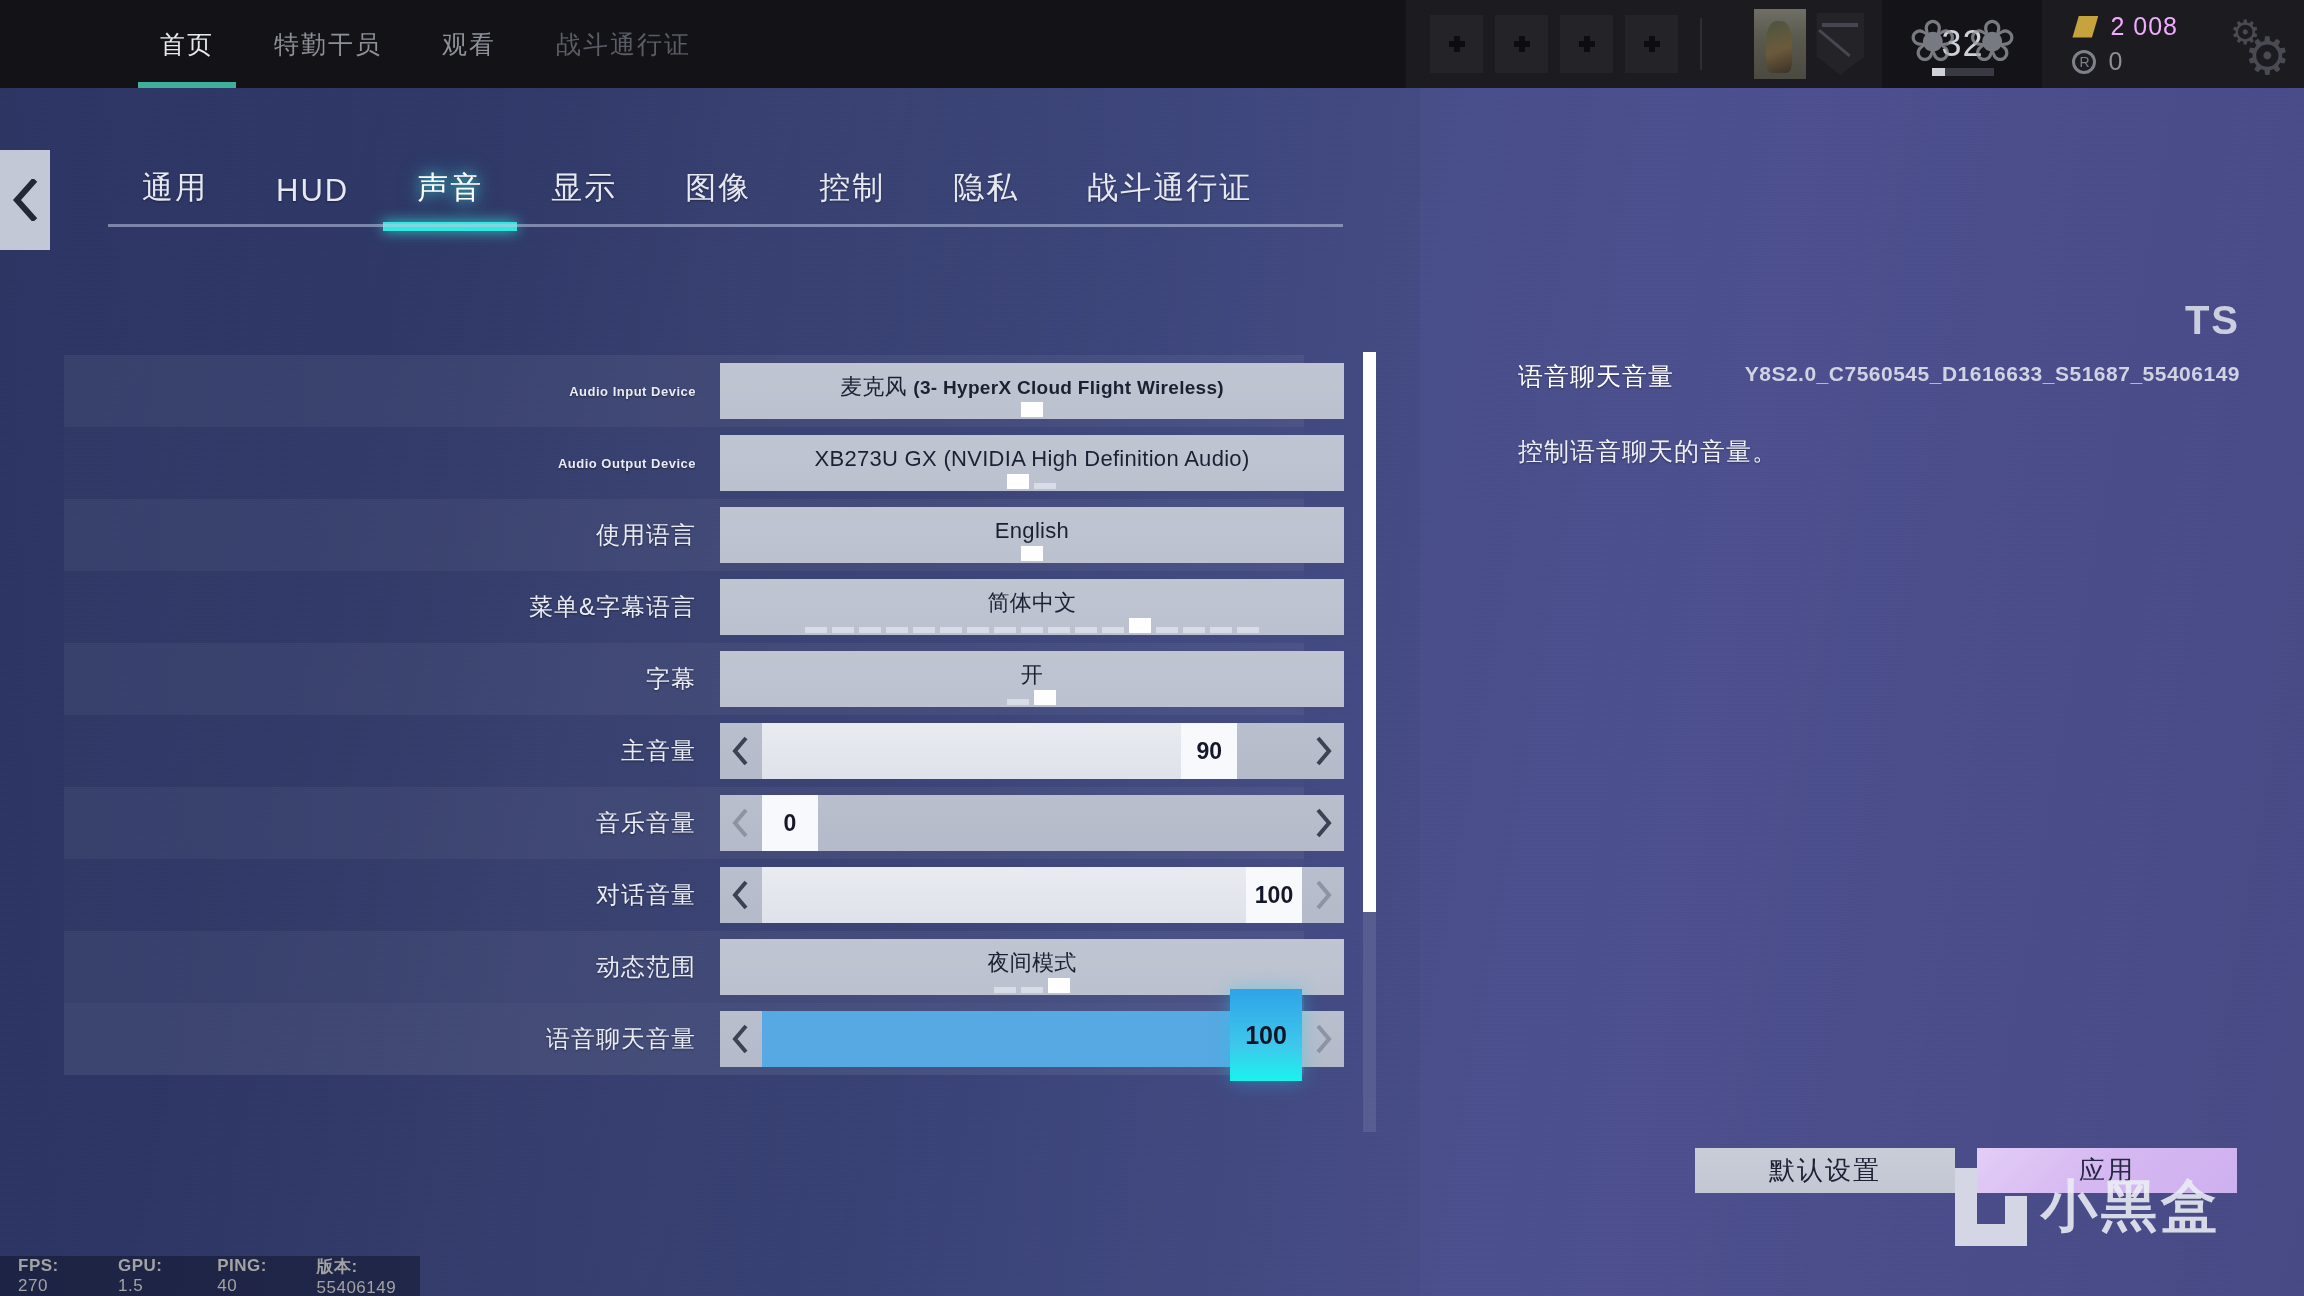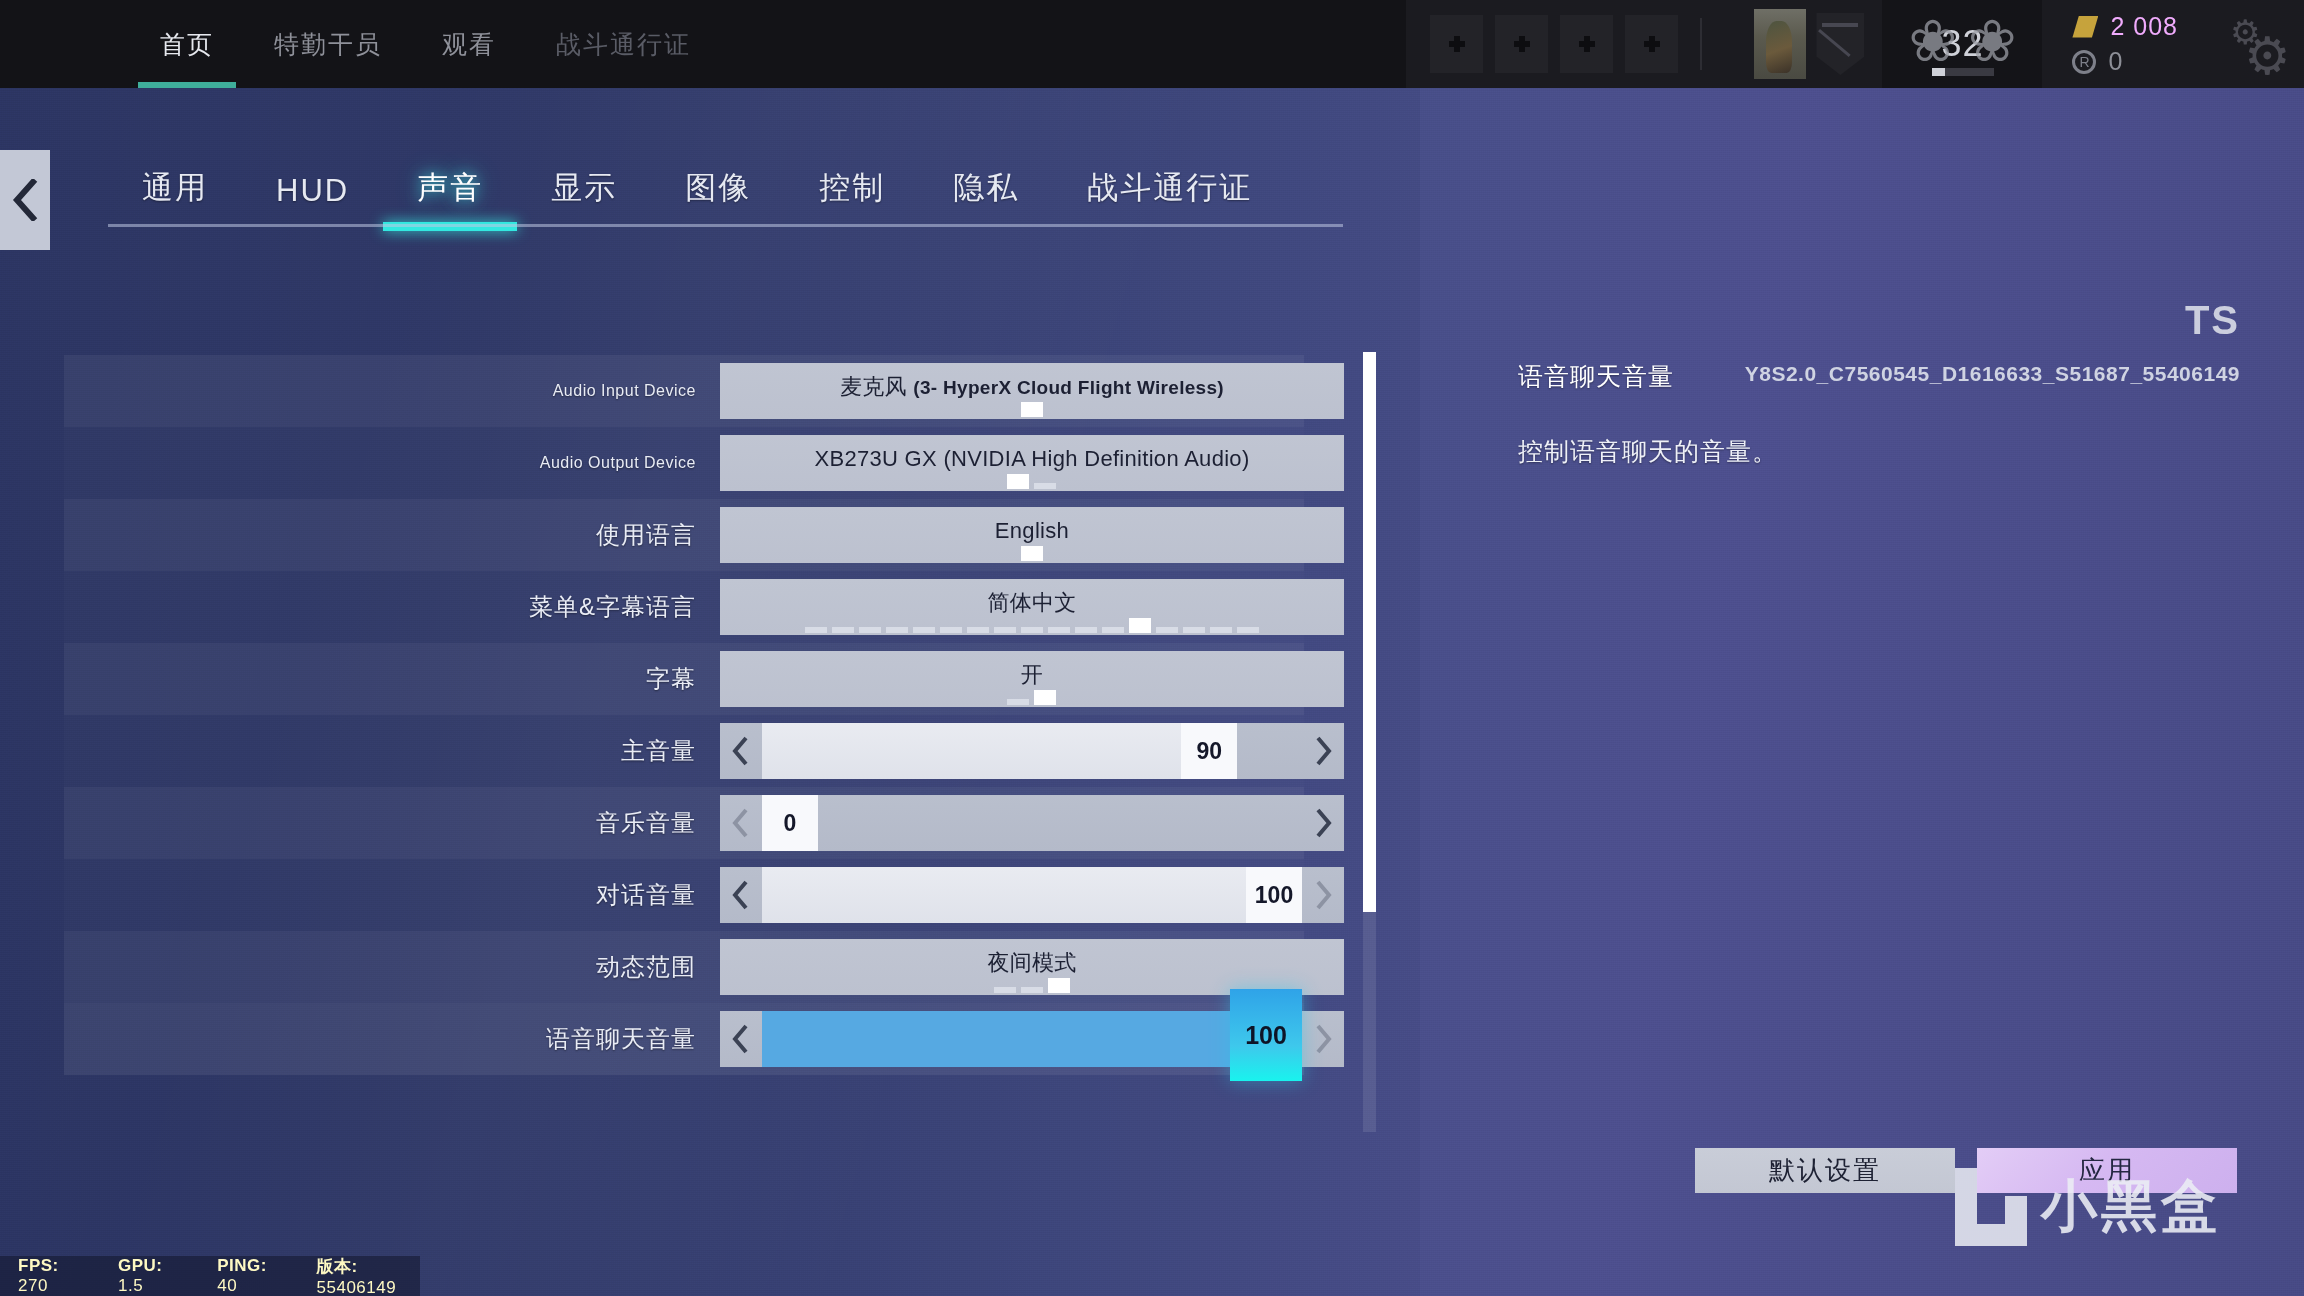--- a/index.html
+++ b/index.html
@@ -153,21 +153,21 @@
   .row .stripe{
     position:absolute; left:0; top:0; height:100%; width:1240px;
   }
   .row.odd .stripe{ background:rgba(255,255,255,0.055); }
   .row.even .stripe{ background:rgba(255,255,255,0.015); }
   .row.sel .stripe{ background:rgba(255,255,255,0.075); }
   .label{
     position:relative; width:660px; text-align:right; padding-right:24px;
     color:#e9ecf5; font-size:24px; letter-spacing:1px; text-shadow:0 1px 2px rgba(0,0,0,.45);
   }
-  .label.en{ font-size:16px; font-weight:normal; letter-spacing:.5px; }
+  .label.en{ font-size:13px; font-weight:bold; letter-spacing:.5px; }
 
   .ctl{ position:relative; width:628px; height:56px; }
 
   
   .dd{
     width:100%; height:100%;
     background:linear-gradient(180deg,#c0c5d2 0%,#bcc1cf 100%);
     display:flex; align-items:center; justify-content:center;
     position:relative;
   }
@@ -256,21 +256,21 @@
     box-sizing:border-box;
   }
   #wmtext{ color:#eceef5; font-size:56px; font-weight:bold; letter-spacing:4px; }
 
   
   #status{
     position:absolute; left:0; bottom:0; width:420px; height:40px;
     background:rgba(18,22,44,0.55);
     display:flex; align-items:center; gap:0; padding-left:18px;
   }
-  .st{ color:#fef9c3; font-size:17px; letter-spacing:.5px; }
+  .st{ color:#a3a3a3; font-size:17px; letter-spacing:.5px; }
   .st b{ font-weight:bold; }
   .stg{ width:46px; }
 </style>
 </head>
 <body>
 
 <div id="bg"></div>
 <div id="bgveil"></div>
 <div id="bgnoise"></div>
 

